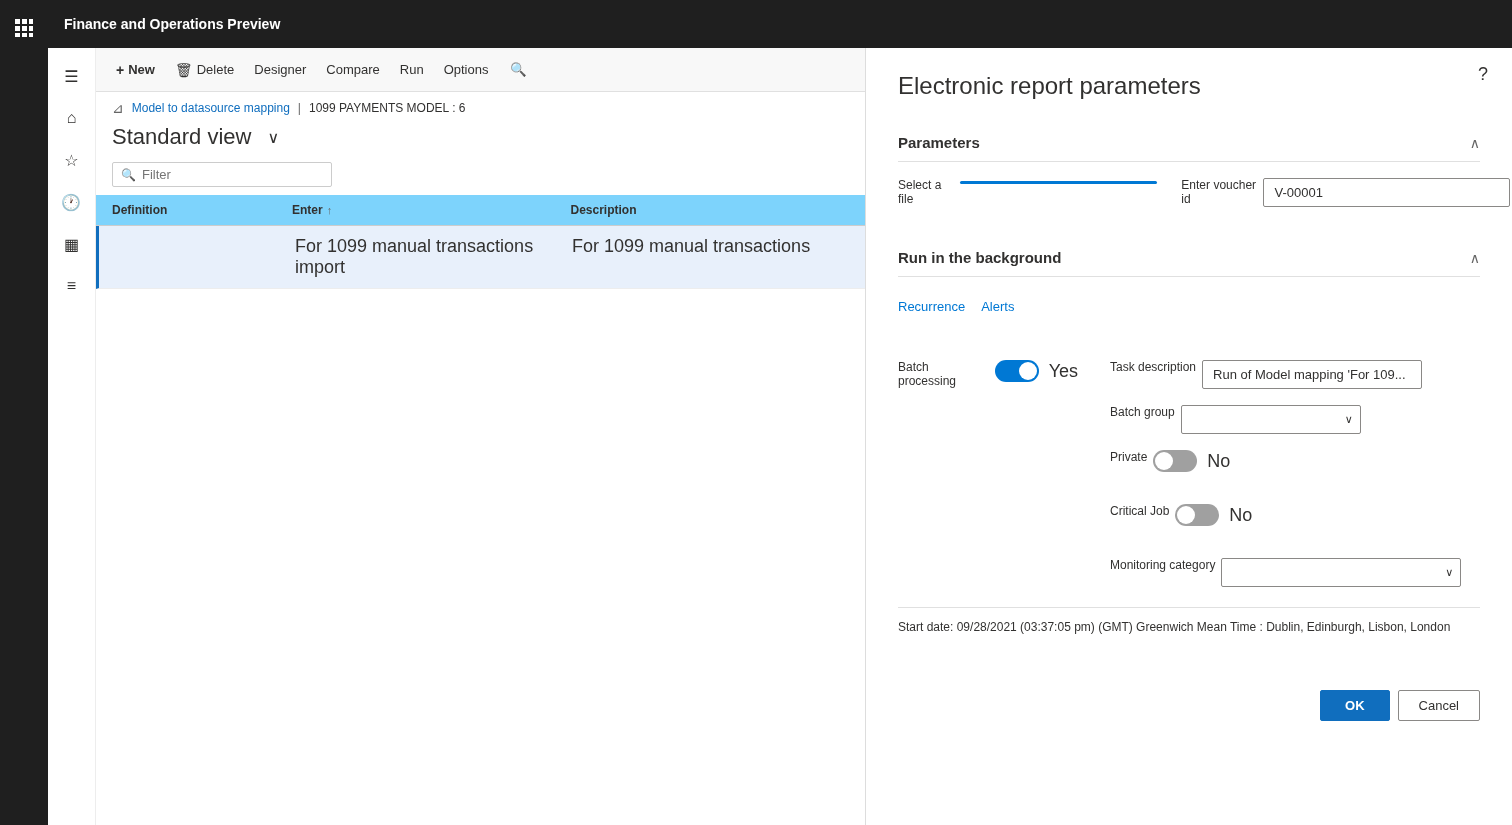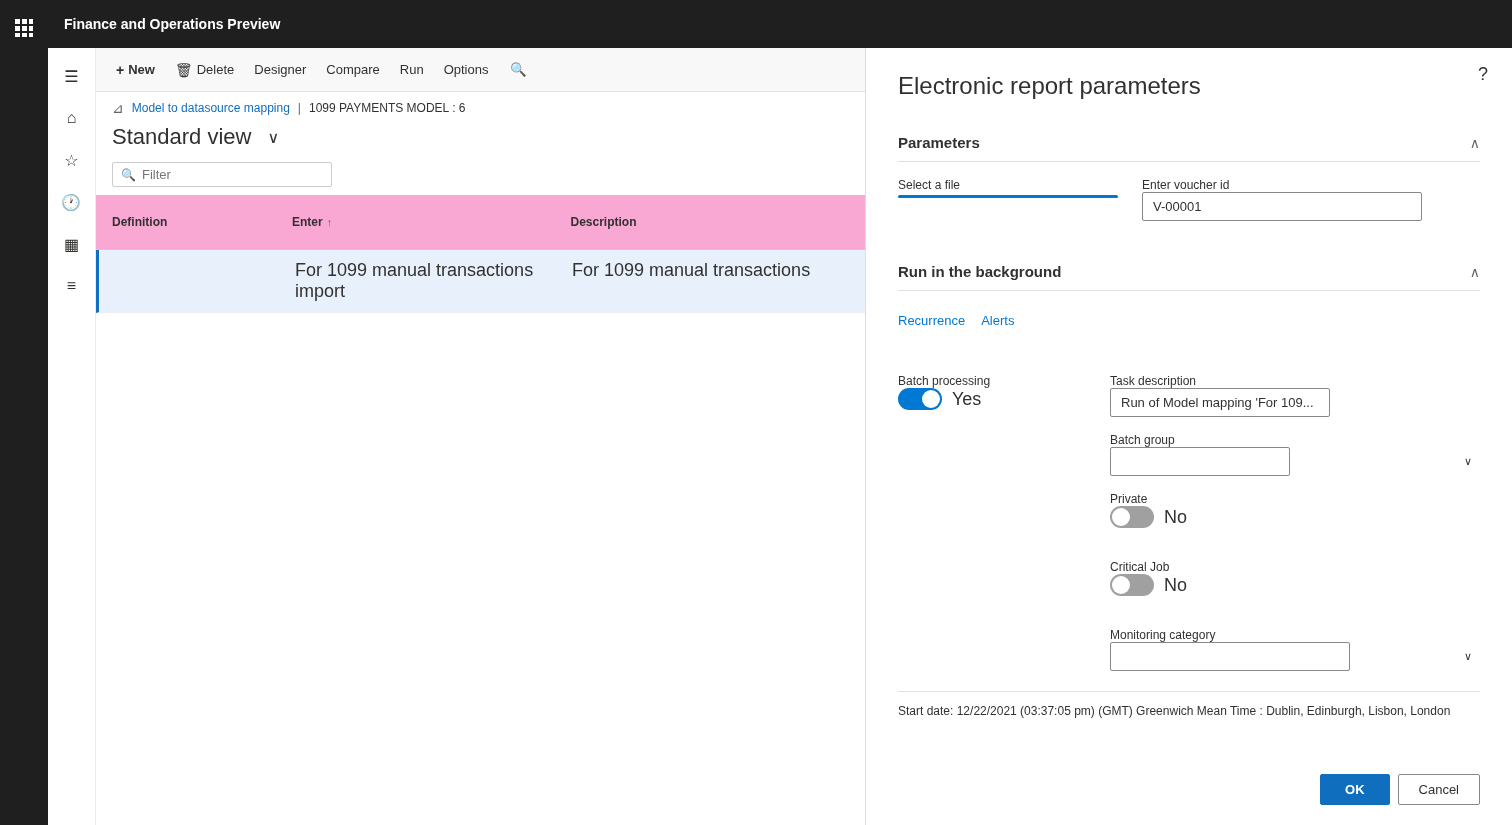--- a/index.html
+++ b/index.html
@@ -170,23 +170,23 @@
     .filter-icon { color: #666; font-size: 12px; }
 
     
     .data-table {
       flex: 1;
       overflow: auto;
     }
     .table-header {
       display: grid;
       grid-template-columns: 180px 1fr 1fr;
-      background: #f9a8d4;
+      background: #7dd3fc;
       border-bottom: 1px solid #ccc;
-      padding: 12px 16px;
+      padding: 0 16px;
     }
     .table-header-cell {
       padding: 8px 8px 8px 0;
       font-size: 12px;
       font-weight: 600;
       color: #323130;
       display: flex;
       align-items: center;
       gap: 4px;
     }
@@ -247,21 +247,22 @@
 
     
     .form-row {
       display: flex;
       gap: 24px;
       margin-bottom: 16px;
       align-items: flex-start;
     }
     .form-group {
       display: flex;
-      flex-direction: column;
+      flex-direction: row;
+      gap: 6px;
     }
     .form-label {
       font-size: 12px;
       color: #323130;
       font-weight: 400;
     }
     .form-input {
       border: 1px solid #8a8886;
       border-radius: 2px;
       padding: 6px 10px;
@@ -664,21 +665,21 @@
               <div class="form-select-wrapper">
                 <select class="form-select" style="width:240px;">
                   <option value=""></option>
                 </select>
                 <span class="select-chevron">∨</span>
               </div>
             </div>
           </div>
         </div>
 
-        <div class="start-date-text">Start date: 12/22/2021 (03:37:05 pm) (GMT) Greenwich Mean Time : Dublin, Edinburgh, Lisbon, London</div>
+        <div class="start-date-text">Start date: 09/28/2021 (03:37:05 pm) (GMT) Greenwich Mean Time : Dublin, Edinburgh, Lisbon, London</div>
       </div>
 
       <div class="panel-footer">
         <button class="btn-ok">OK</button>
         <button class="btn-cancel">Cancel</button>
       </div>
     </div>
   </div>
 </div>
 

